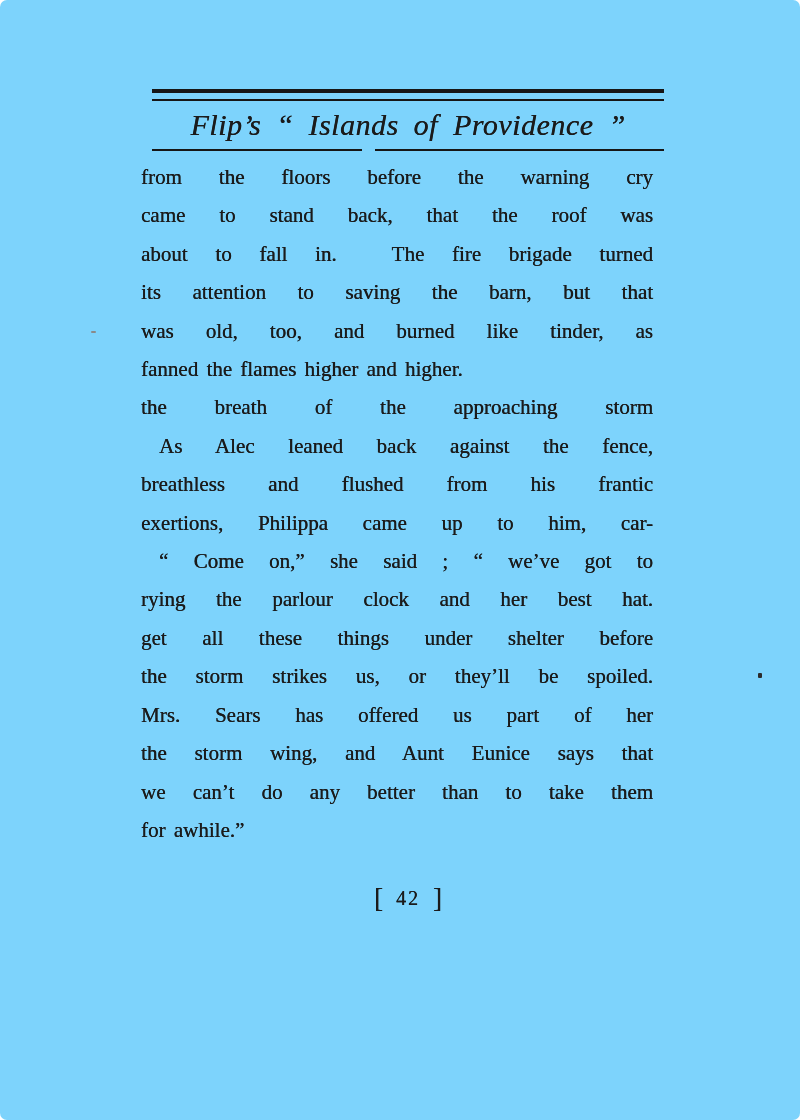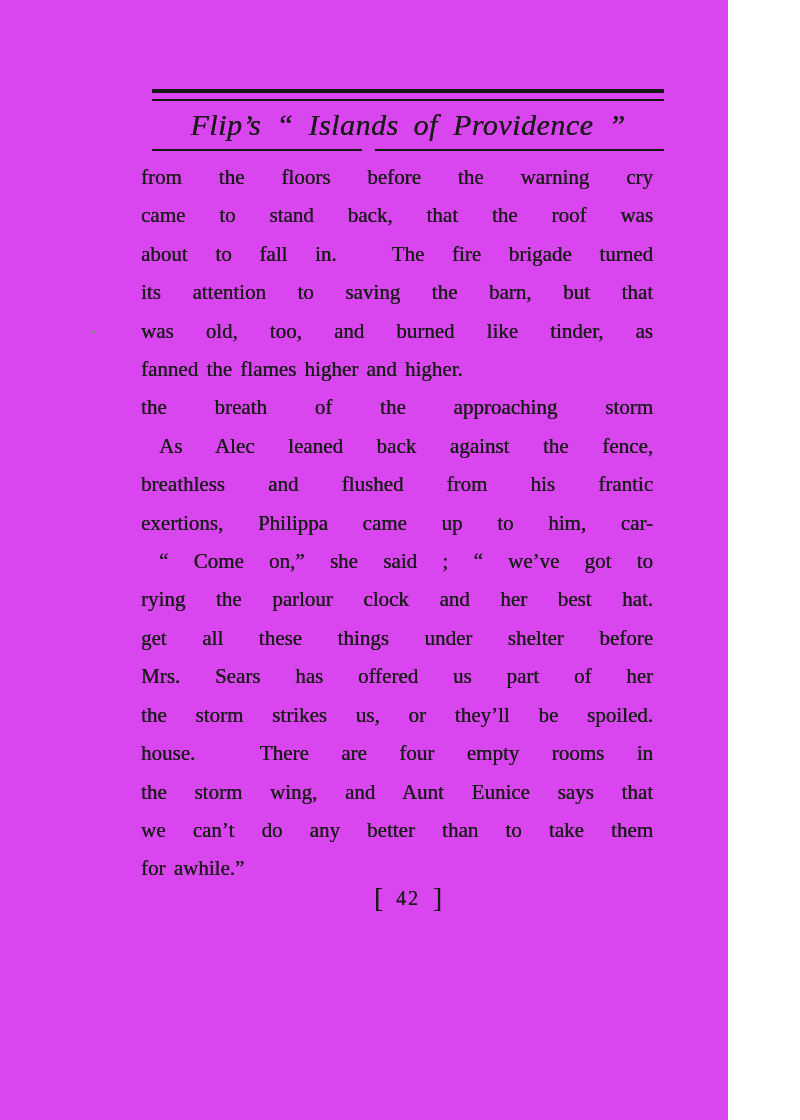--- a/index.html
+++ b/index.html
@@ -2,26 +2,27 @@
 <html><head>
 <meta charset="utf-8">
 <style>
   html, body {
     margin: 0;
     padding: 0;
     background: #ffffff;
   }
   .page {
     position: relative;
-    width: 728px;
+    width: 800px;
     height: 1120px;
-    background: #d946ef;
+    background: #7dd3fc;
     overflow: hidden;
     font-family: "Liberation Serif", "DejaVu Serif", serif;
     color: #1b1b1b;
+    border-radius: 7px;
   }
   .rule {
     position: absolute;
     left: 152px;
     width: 512px;
     background: #161616;
   }
   .rule-thick { top: 89px; height: 4px; }
   .rule-thin  { top: 99px; height: 2px; }
   .rule-under-title {
@@ -107,23 +108,22 @@
     <div class="line">its attention to saving the barn, but that</div>
     <div class="line">was old, too, and burned like tinder, as</div>
     <div class="line noj">fanned the flames higher and higher.</div>
     <div class="line">the breath of the approaching storm</div>
     <div class="line indent">As Alec leaned back against the fence,</div>
     <div class="line">breathless and flushed from his frantic</div>
     <div class="line">exertions, Philippa came up to him, car-</div>
     <div class="line indent">“ Come on,” she said ; “ we’ve got to</div>
     <div class="line">rying the parlour clock and her best hat.</div>
     <div class="line">get all these things under shelter before</div>
+    <div class="line">the storm strikes us, or they’ll be spoiled.</div>
     <div class="line">Mrs. Sears has offered us part of her</div>
-    <div class="line">the storm strikes us, or they’ll be spoiled.</div>
-    <div class="line">house.&nbsp; There are four empty rooms in</div>
     <div class="line">the storm wing, and Aunt Eunice says that</div>
     <div class="line">we can’t do any better than to take them</div>
     <div class="line noj">for awhile.”</div>
   </div>
 
   <div class="folio">
     <span>[</span><span class="folio-num">42</span><span>]</span>
   </div>
 
   <div class="speck speck-left"></div>

